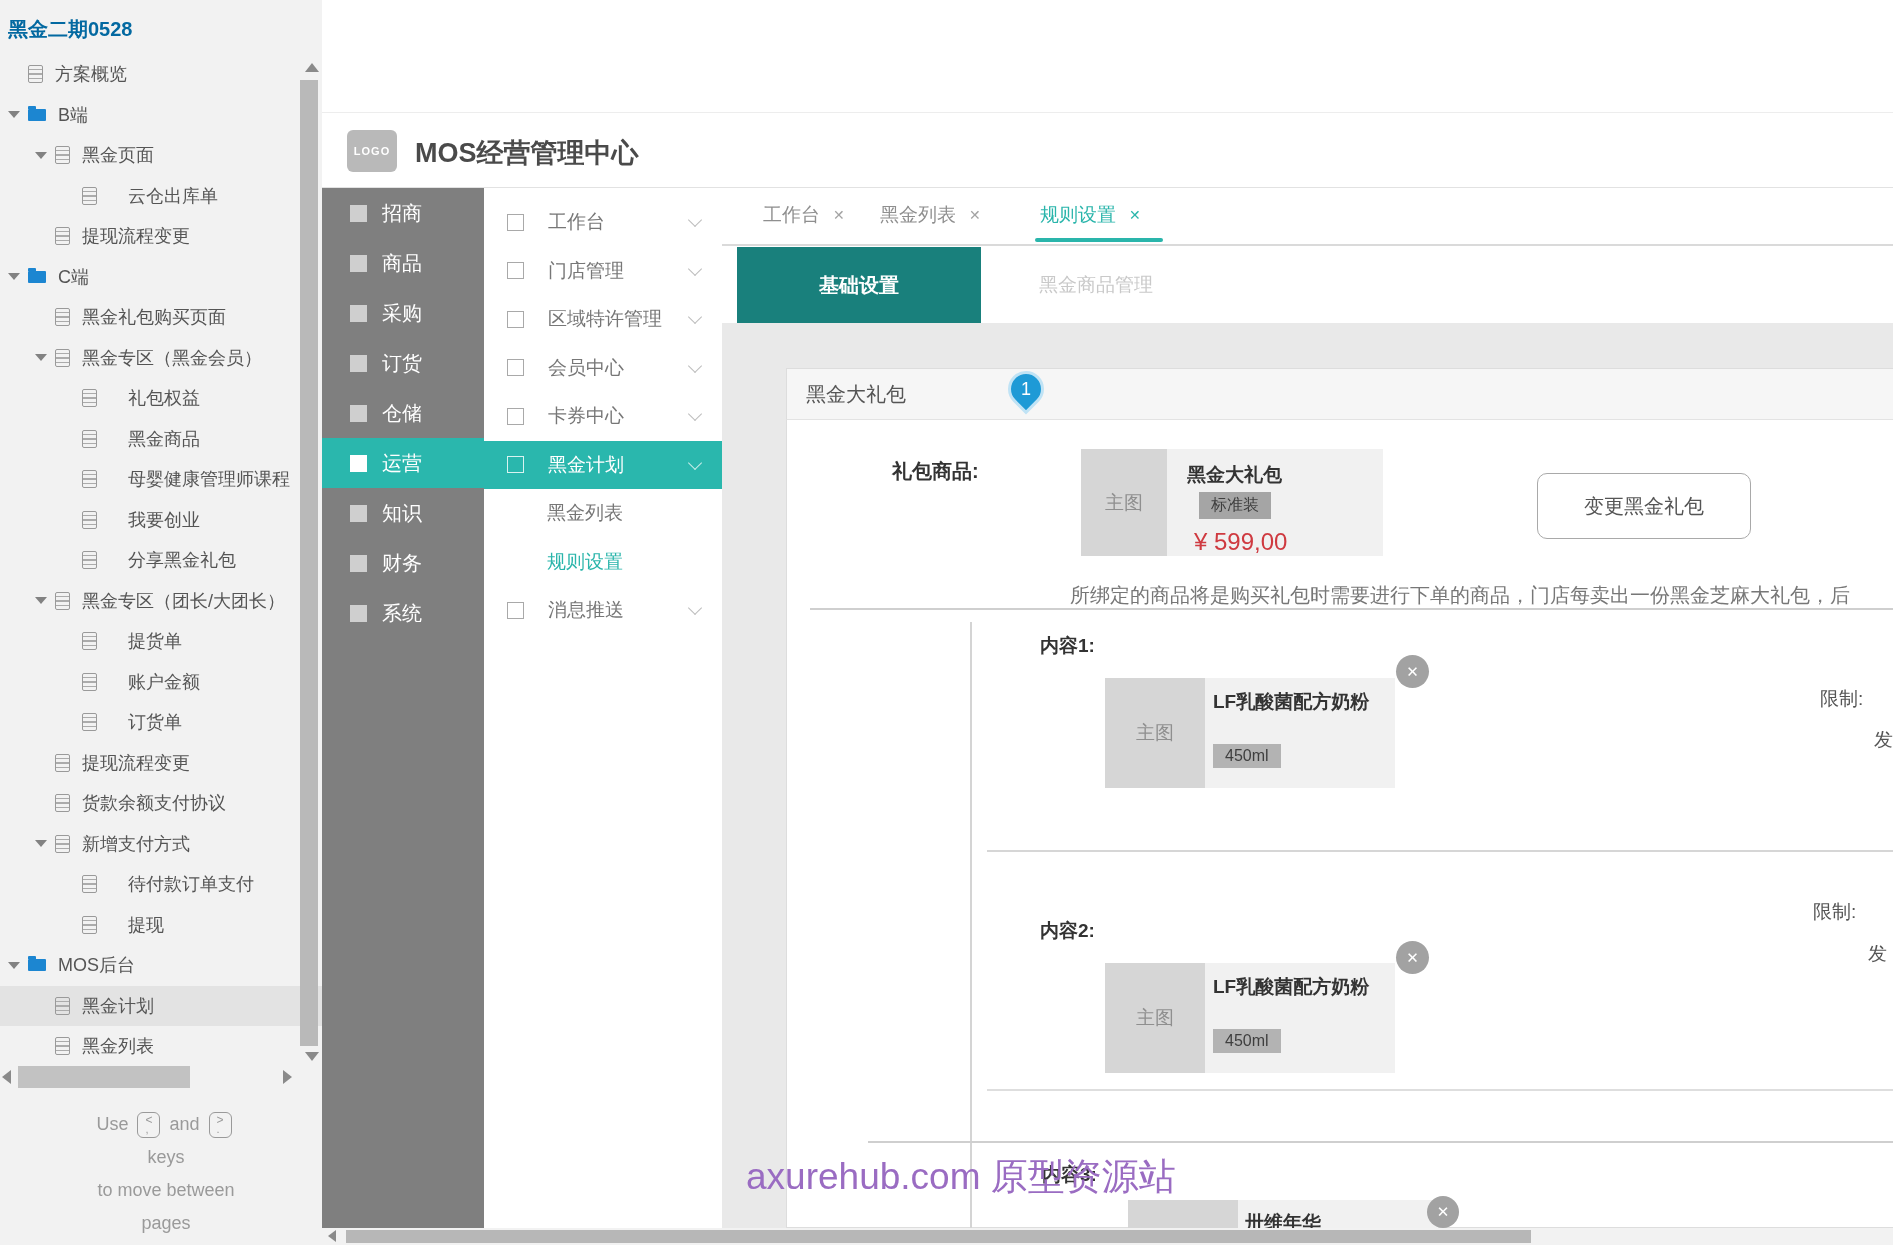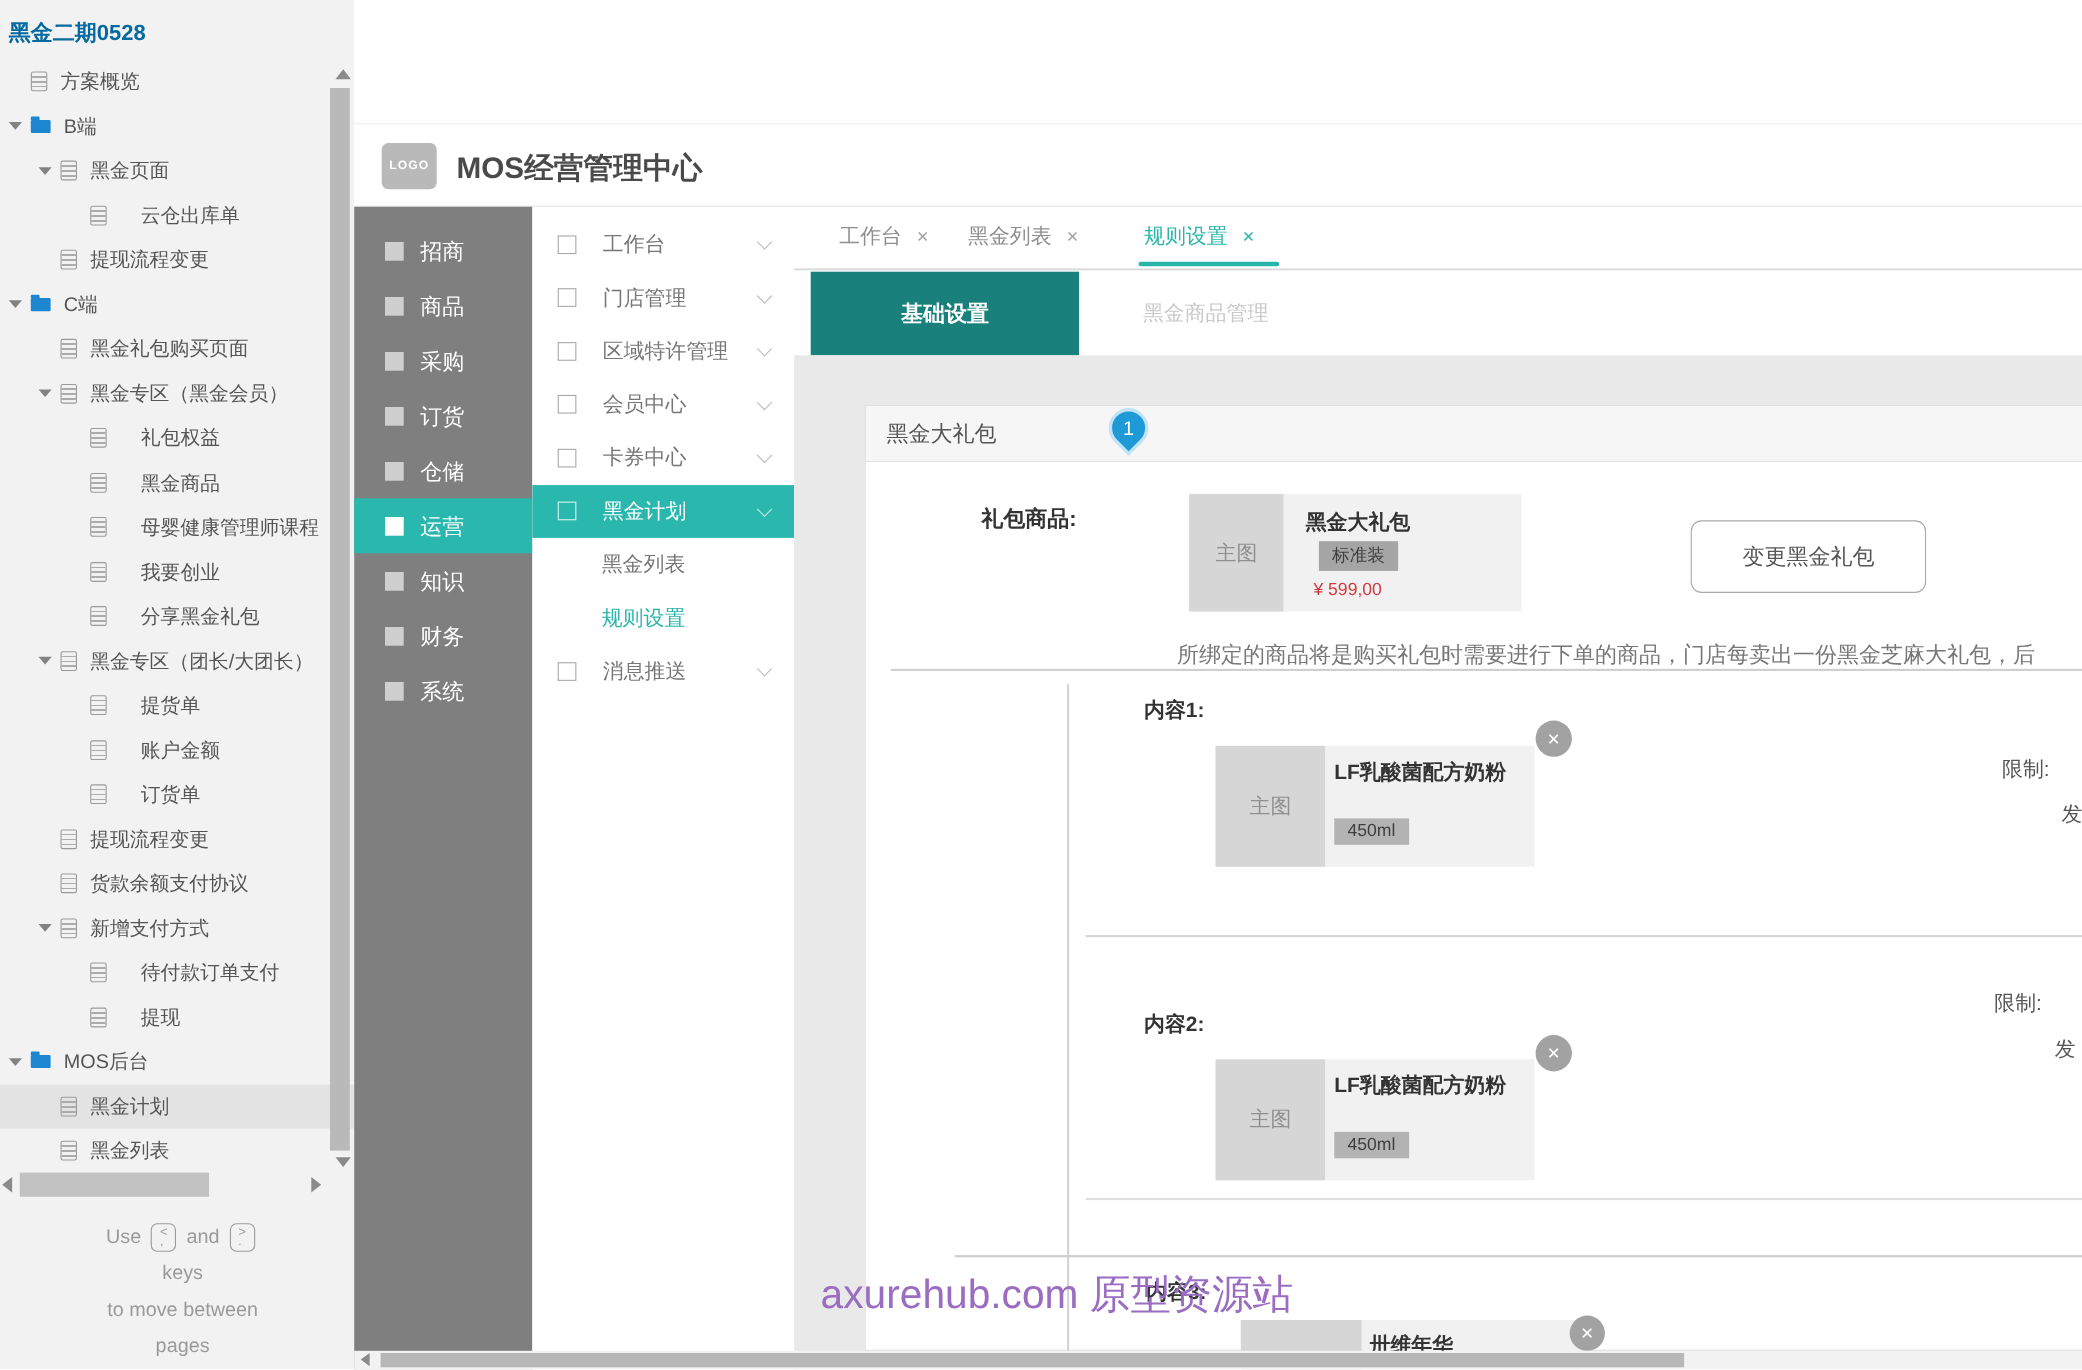--- a/index.html
+++ b/index.html
@@ -33,21 +33,21 @@
   .keycap .kt{display:block;font-size:12px;line-height:10px;text-align:left;}
   .keycap .kb{display:block;font-size:11px;line-height:9px;text-align:left;}
 
   
   .pheader{position:absolute;left:322px;top:112px;right:0;height:76px;background:#fff;border-top:1px solid #ededed;border-bottom:1px solid #e2e2e2;box-sizing:border-box;}
   .logo{position:absolute;left:25px;top:17px;width:50px;height:42px;background:#b9b9b9;border-radius:6px;color:#fff;
         font-size:11px;font-weight:bold;letter-spacing:1px;display:flex;align-items:center;justify-content:center;}
   .apptitle{position:absolute;left:93px;top:22px;font-size:27px;font-weight:bold;color:#4a4a4a;white-space:nowrap;}
 
   
-  .pnav{position:absolute;left:322px;top:188px;width:162px;height:1057px;background:#7f7f7f;padding-top:15px;box-sizing:border-box;}
+  .pnav{position:absolute;left:322px;top:188px;width:162px;height:1057px;background:#7f7f7f;box-sizing:border-box;}
   .pitem{height:50px;display:flex;align-items:center;padding-left:28px;color:#fff;font-size:20px;font-weight:500;}
   .pitem .sq{flex:none;width:17px;height:17px;background:#cfcfcf;margin-right:15px;}
   .pitem.active{background:#2ab7ad;}
   .pitem.active .sq{background:#ffffff;}
 
   
   .snav{position:absolute;left:484px;top:188px;width:238px;height:1057px;background:#fff;padding-top:10px;box-sizing:border-box;}
   .sitem{position:relative;height:48.5px;display:flex;align-items:center;padding-left:23px;color:#777;font-size:19px;white-space:nowrap;}
   .sitem .cb{flex:none;width:15px;height:15px;border:1.5px solid #a9a9a9;margin-right:24px;}
   .sitem .chev{position:absolute;right:22px;top:17px;width:9px;height:9px;border-right:1.5px solid #bdbdbd;border-bottom:1.5px solid #bdbdbd;transform:rotate(45deg);}
@@ -78,21 +78,21 @@
   .cardtitle{position:absolute;left:19px;top:12px;font-size:20px;color:#555;}
   .pin{position:absolute;left:1008px;top:371px;width:36px;height:36px;background:#1e9ad6;border:3px solid #c0e3f5;border-radius:50% 50% 0 50%;transform:rotate(45deg);box-sizing:border-box;z-index:3;}
   .pin span{display:block;width:30px;height:30px;transform:rotate(-45deg);color:#fff;text-align:center;line-height:30px;font-size:18px;}
 
   .flabel{position:absolute;font-size:20px;font-weight:bold;color:#333;white-space:nowrap;}
   .thumb{position:absolute;background:#d6d6d6;color:#8f8f8f;font-size:19px;display:flex;align-items:center;justify-content:center;z-index:2;}
   .infobox{position:absolute;background:#f1f1f1;z-index:2;}
   .pname{position:absolute;font-size:19px;font-weight:bold;color:#333;white-space:nowrap;z-index:2;}
   .pbadge{position:absolute;background:#a5a5a5;color:#3f3f3f;font-size:16px;padding:3px 12px;z-index:2;}
   .pbadge.light{background:#b3b3b3;}
-  .price{position:absolute;color:#cf3a40;font-size:16px;z-index:2;white-space:nowrap;}
+  .price{position:absolute;color:#cf3a40;font-size:24px;z-index:2;white-space:nowrap;}
   .changebtn{position:absolute;left:1537px;top:473px;width:212px;height:64px;background:#fff;border:1px solid #a9a9a9;border-radius:10px;font-size:20px;color:#555;display:flex;align-items:center;justify-content:center;z-index:2;cursor:pointer;}
   .desc{position:absolute;left:1070px;top:582px;font-size:20px;color:#777;white-space:nowrap;z-index:2;}
   .hdiv{position:absolute;height:2px;background:#cfcfcf;z-index:2;}
   .vdiv{position:absolute;width:2px;background:#d4d4d4;z-index:2;}
   .closec{position:absolute;width:33px;height:33px;border-radius:50%;background:#a2a2a2;color:#fff;font-size:15px;font-weight:bold;display:flex;align-items:center;justify-content:center;z-index:4;cursor:pointer;}
   .sidetext{position:absolute;font-size:19px;color:#555;white-space:nowrap;z-index:2;}
 
   .watermark{position:absolute;left:746px;top:1152px;font-size:37px;color:#9a6cc2;white-space:nowrap;z-index:6;}
 
   

